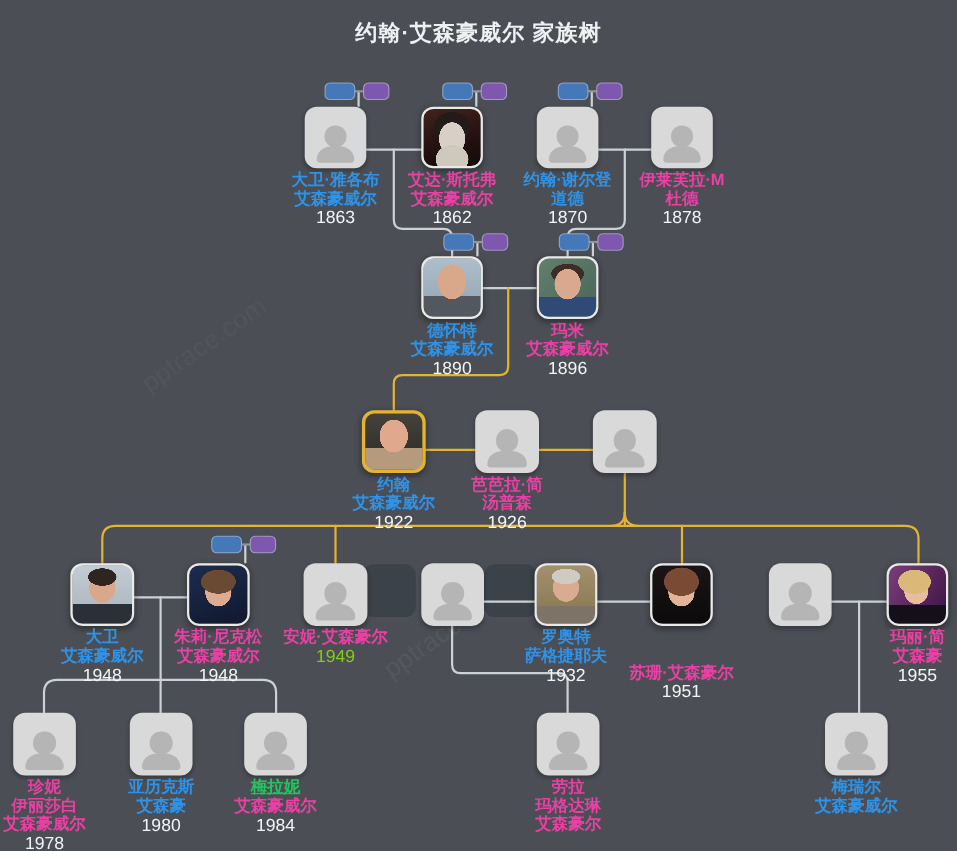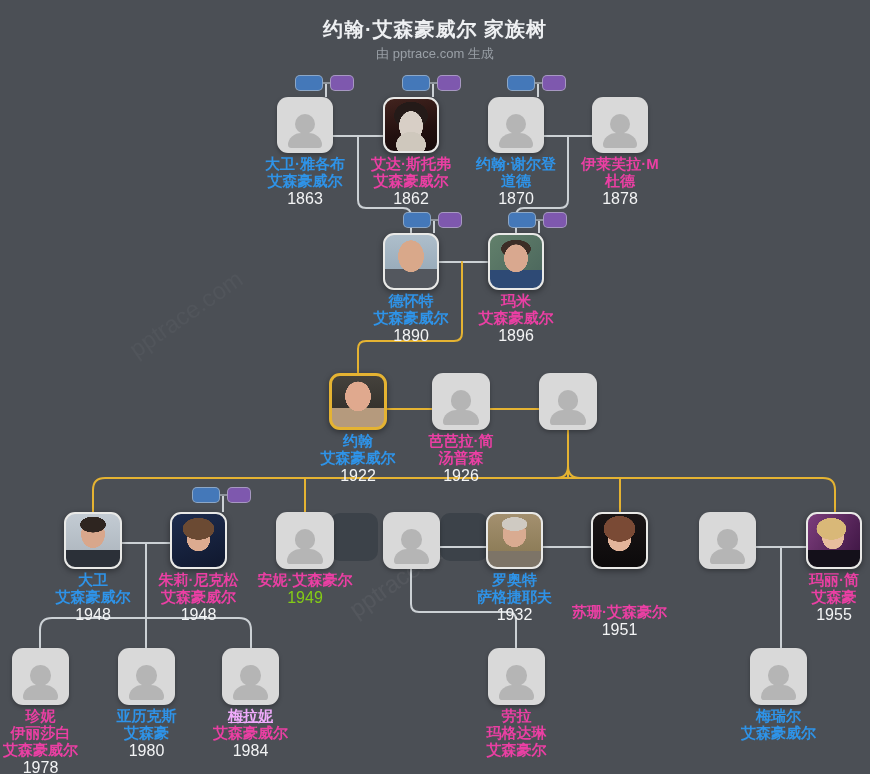--- a/index.html
+++ b/index.html
@@ -77,21 +77,20 @@
 
   .ind{position:absolute;z-index:3;border-radius:5px;box-sizing:border-box;
     border:1px solid rgba(200,205,212,0.55);}
   .ind-link,.ind-stem{position:absolute;z-index:2;}
 </style>
 </head>
 <body>
 
 <div id="stage" style="background: rgb(75, 79, 85); --node-bg: #d9d9d9; --sil: #b5b5b5; --dark-node: #3c4249; --gold: #e5b332;">
   <div class="page-title">约翰·艾森豪威尔 家族树</div>
-  <div class="page-subtitle">由 pptrace.com 生成</div>
   <div class="watermark" style="left:340px;top:560px;">pptrace.com</div>
   <div class="watermark" style="left:120px;top:300px;color:rgba(255,255,255,0.035);">pptrace.com</div>
 <svg width="870" height="774" class="connectors">
       <path d="M333 136 L383 136" fill="none" stroke="#ccd1d5" stroke-width="2" stroke-linecap="round"></path>
       <path d="M544 136 L592 136" fill="none" stroke="#ccd1d5" stroke-width="2" stroke-linecap="round"></path>
       <path d="M358 136 L358 200 Q358 208 366 208 L403 208 Q411 208 411 216 L411 233" fill="none" stroke="#ccd1d5" stroke-width="2" stroke-linecap="round"></path>
       <path d="M568 136 L568 200 Q568 208 560 208 L524 208 Q516 208 516 216 L516 233" fill="none" stroke="#ccd1d5" stroke-width="2" stroke-linecap="round"></path>
       <path d="M439 262 L487 262" fill="none" stroke="#ccd1d5" stroke-width="2" stroke-linecap="round"></path>
       <path d="M462 262 L462 333 Q462 341 454 341 L366 341 Q358 341 358 349 L358 373" fill="none" stroke="#e5b332" stroke-width="2" stroke-linecap="round"></path>
       <path d="M387 409 L432 409" fill="none" stroke="#e5b332" stroke-width="2" stroke-linecap="round"></path>
@@ -228,21 +227,21 @@
     </div>
     <div class="label" style="left: 66.5px; top: 707px;">
       <div class="nline" style="color: rgb(46, 147, 232);">亚历克斯</div>
       <div class="nline" style="color: rgb(46, 147, 232);">艾森豪</div>
       <div class="nyear" style="color: rgb(243, 244, 245);">1980</div>
     </div>
     <div class="node placeholder" style="left: 222px; top: 648px; width: 57px; height: 57px;">
       <div class="sil"></div>
     </div>
     <div class="label" style="left: 170.5px; top: 707px;">
-      <div class="nline" style="color: #f0abfc; text-decoration: underline;">梅拉妮</div>
+      <div class="nline" style="color: #22c55e; text-decoration: underline;">梅拉妮</div>
       <div class="nline" style="color: rgb(234, 63, 163);">艾森豪威尔</div>
       <div class="nyear" style="color: rgb(243, 244, 245);">1984</div>
     </div>
     <div class="node placeholder" style="left: 488px; top: 648px; width: 57px; height: 57px;">
       <div class="sil"></div>
     </div>
     <div class="label" style="left: 436.5px; top: 707px;">
       <div class="nline" style="color: rgb(234, 63, 163);">劳拉</div>
       <div class="nline" style="color: rgb(234, 63, 163);">玛格达琳</div>
       <div class="nline" style="color: rgb(234, 63, 163);">艾森豪尔</div>

